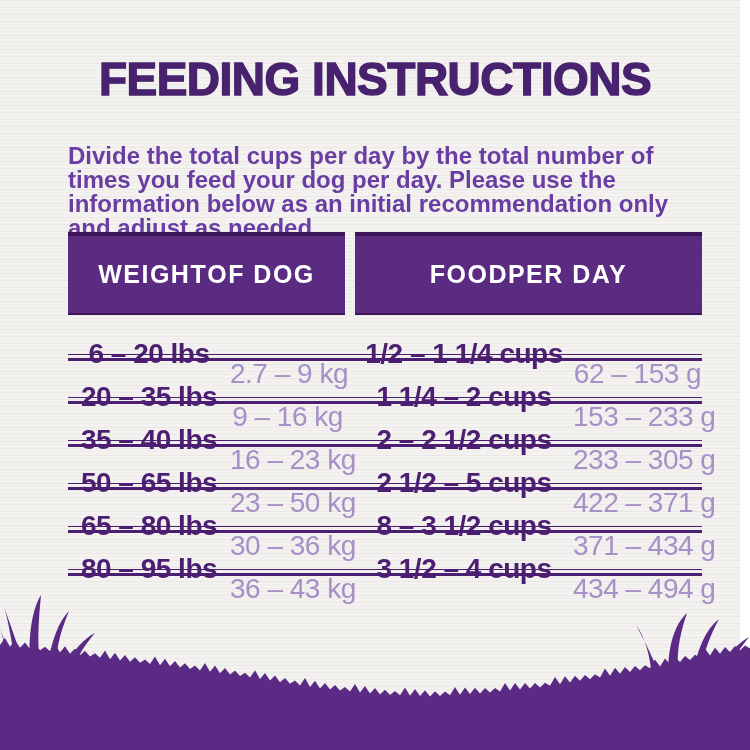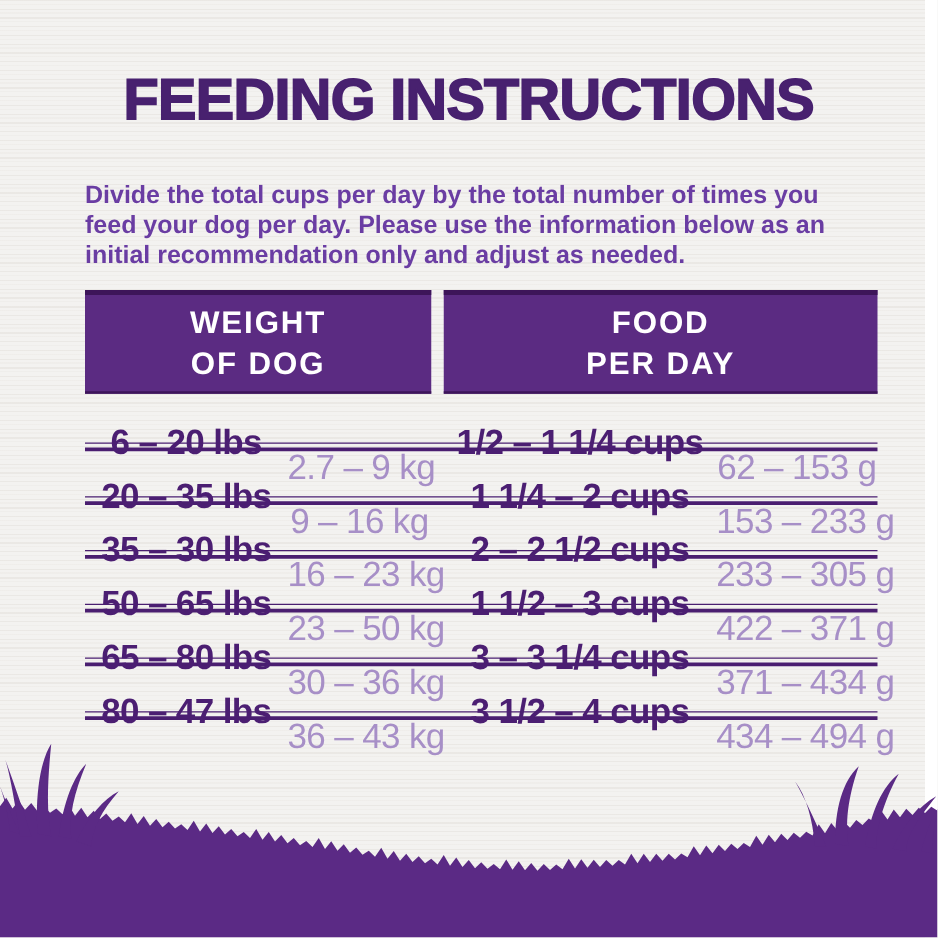--- a/index.html
+++ b/index.html
@@ -32,35 +32,35 @@
   .title{
     position:absolute;top:56px;left:0;width:750px;
     text-align:center;
     font-size:46px;line-height:1;font-weight:bold;
     letter-spacing:-0.5px;
     color:var(--c-title);
     -webkit-text-stroke:1.4px var(--c-title);
   }
   .intro{
     position:absolute;top:144px;left:68px;width:622px;
-    font-size:20px;line-height:24px;font-weight:bold;
+    font-size:24px;line-height:24px;font-weight:bold;
     color:var(--c-body);
   }
   .feeding-table{
     position:absolute;top:232px;left:68px;width:634px;
   }
   .header-row{
     display:flex;gap:10px;
   }
   .header-box{
     background:var(--c-header-bg);
     border-top:4px solid var(--c-header-edge);
     border-bottom:2px solid var(--c-header-edge);
     height:77px;
-    display:flex;flex-direction:column;align-items:center;justify-content:center;
+    display:flex;flex-direction:row;align-items:center;justify-content:center;
     color:var(--c-header-text);
     font-weight:bold;font-size:25px;line-height:33px;letter-spacing:1.5px;
     text-align:center;
   }
   .header-box.left{width:277px;}
   .header-box.right{width:347px;}
   .body-rows{margin-top:3px;}
   .data-row{
     display:grid;
     grid-template-columns:162px 115px 10px 218px 129px;
@@ -127,48 +127,48 @@
       <div class="data-row">
         <div class="cell primary">20 – 35 lbs</div>
         <div class="cell secondary">9 – 16 kg</div>
         <div></div>
         <div class="cell primary">1 1/4 – 2 cups</div>
         <div class="cell secondary">153 – 233 g</div>
       </div>
       <div class="sep"></div>
 
       <div class="data-row">
-        <div class="cell primary">35 – 30 lbs</div>
+        <div class="cell primary">35 – 40 lbs</div>
         <div class="cell secondary">16 – 23 kg</div>
         <div></div>
         <div class="cell primary">2 – 2 1/2 cups</div>
         <div class="cell secondary">233 – 305 g</div>
       </div>
       <div class="sep"></div>
 
       <div class="data-row">
         <div class="cell primary">50 – 65 lbs</div>
         <div class="cell secondary">23 – 50 kg</div>
         <div></div>
-        <div class="cell primary">1 1/2 – 3 cups</div>
+        <div class="cell primary">2 1/2 – 5 cups</div>
         <div class="cell secondary">422 – 371 g</div>
       </div>
       <div class="sep"></div>
 
       <div class="data-row">
         <div class="cell primary">65 – 80 lbs</div>
         <div class="cell secondary">30 – 36 kg</div>
         <div></div>
-        <div class="cell primary">3 – 3 1/4 cups</div>
+        <div class="cell primary">8 – 3 1/2 cups</div>
         <div class="cell secondary">371 – 434 g</div>
       </div>
       <div class="sep"></div>
 
       <div class="data-row">
-        <div class="cell primary">80 – 47 lbs</div>
+        <div class="cell primary">80 – 95 lbs</div>
         <div class="cell secondary">36 – 43 kg</div>
         <div></div>
         <div class="cell primary">3 1/2 – 4 cups</div>
         <div class="cell secondary">434 – 494 g</div>
       </div>
       <div class="sep"></div>
 
 
     </div>
   </div>

